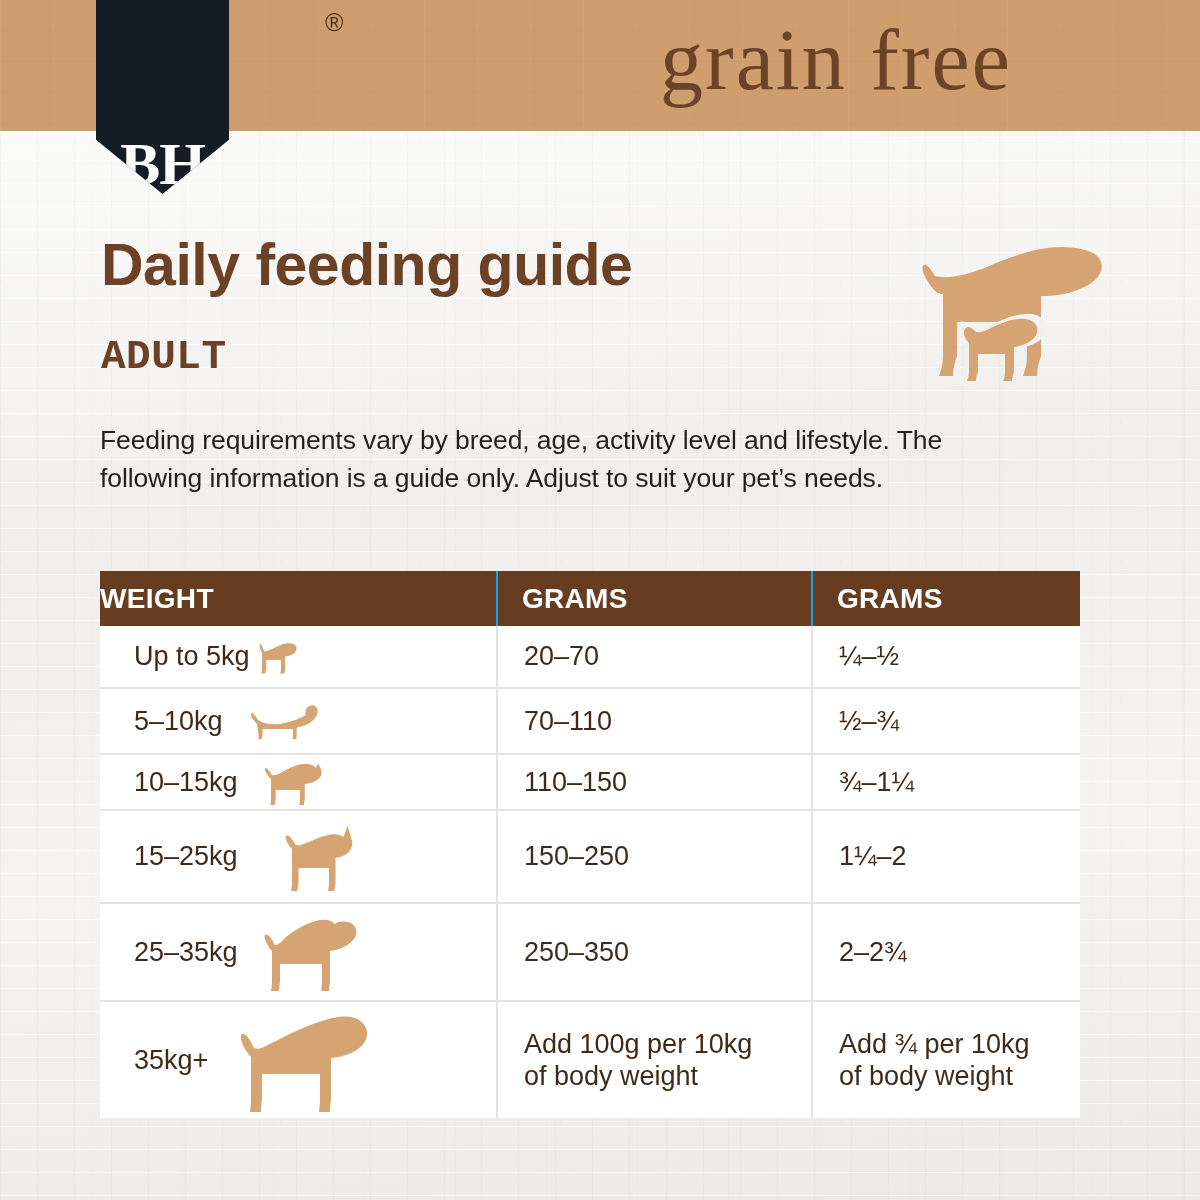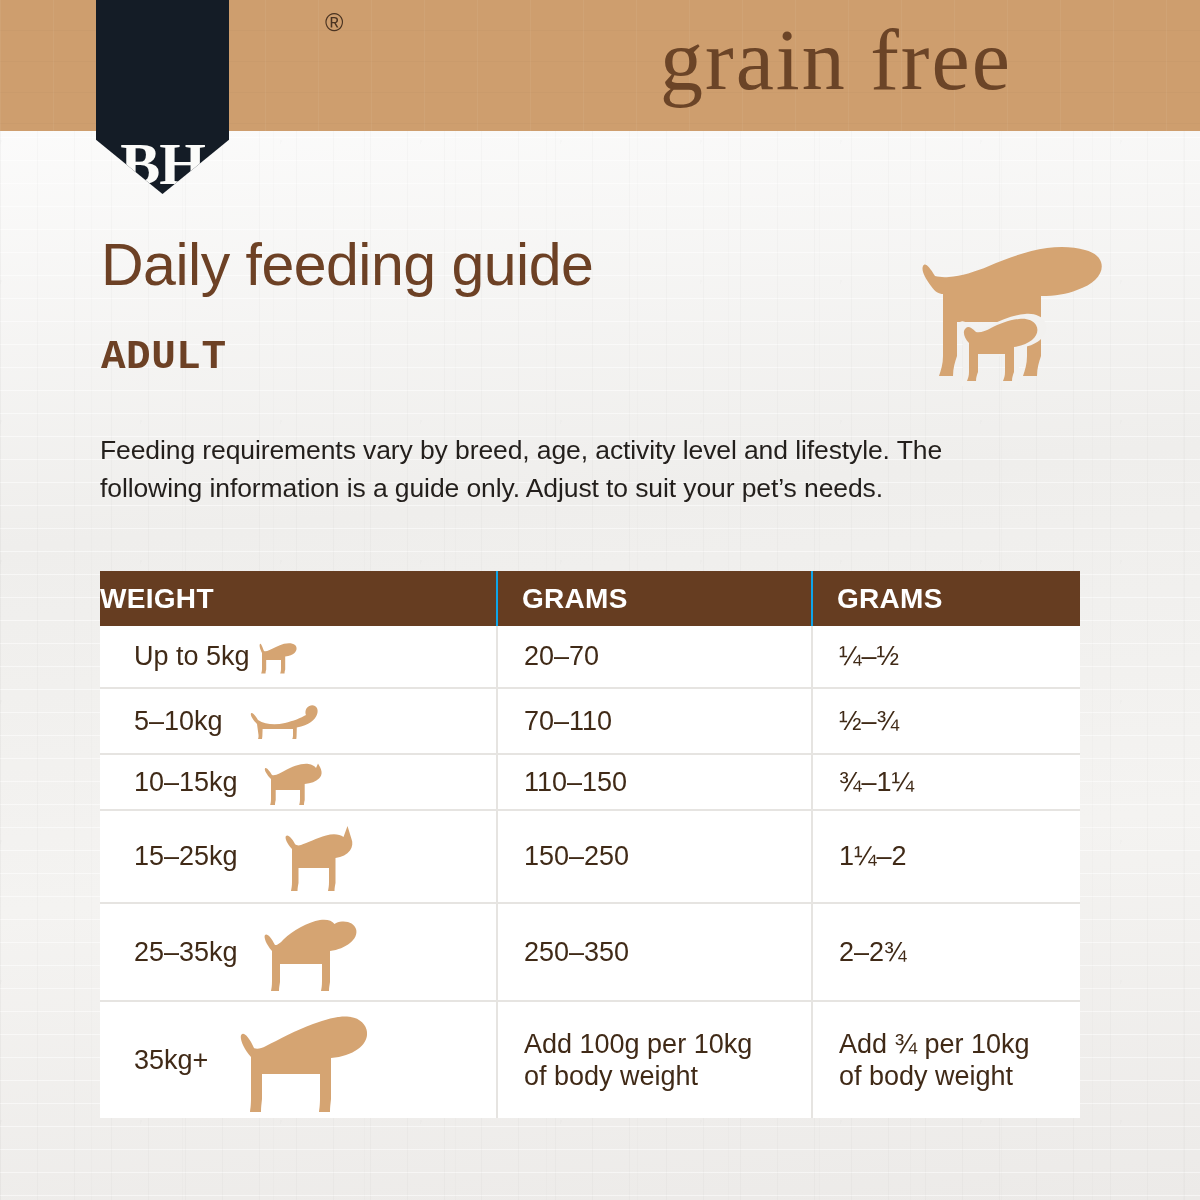--- a/index.html
+++ b/index.html
@@ -90,21 +90,21 @@
     letter-spacing: 2px;
     line-height: 1;
   }
 
   
   .headline {
     position: absolute;
     top: 236px;
     left: 101px;
     font-size: 59px;
-    font-weight: normal;
+    font-weight: bold;
     color: #6d4125;
     letter-spacing: -0.5px;
     line-height: 1;
   }
   .subhead {
     position: absolute;
     top: 337px;
     left: 101px;
     font-size: 41px;
     font-weight: bold;
@@ -115,21 +115,20 @@
   }
   .intro {
     position: absolute;
     top: 422px;
     left: 100px;
     width: 920px;
     font-size: 26.5px;
     color: #231f1c;
     line-height: 1.42;
     letter-spacing: -0.1px;
-    margin-top: 10px;
   }
 
   
   .dogart {
     position: absolute;
     top: 236px;
     left: 915px;
     width: 195px;
     height: 150px;
   }

